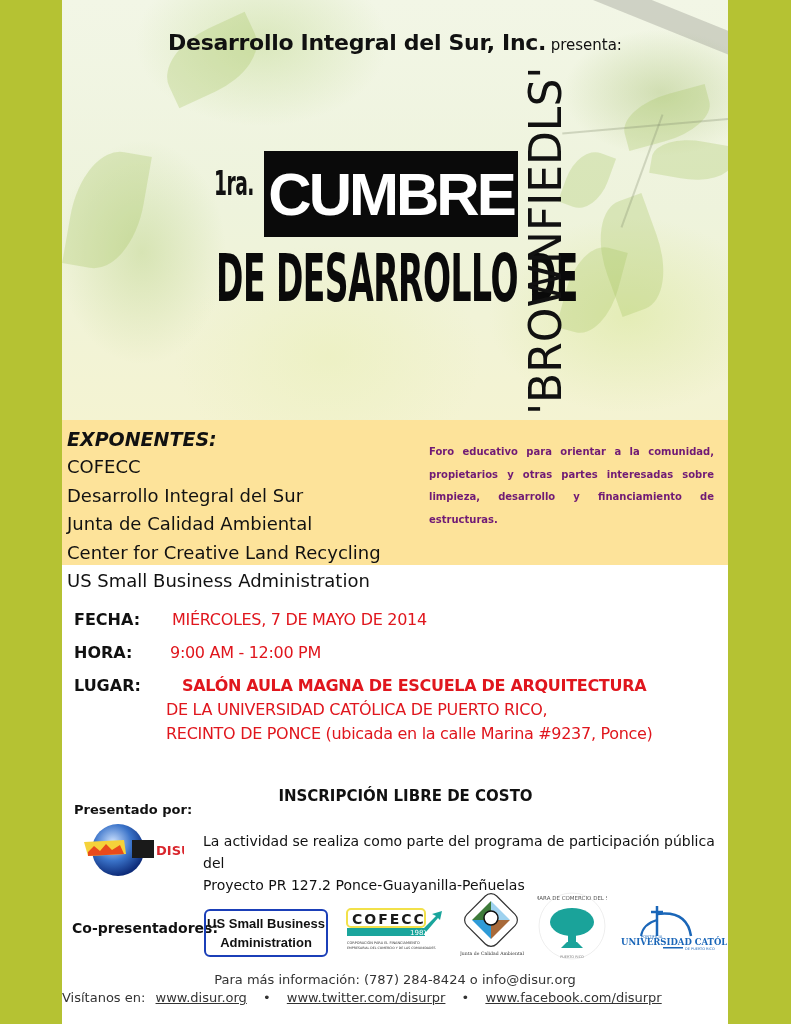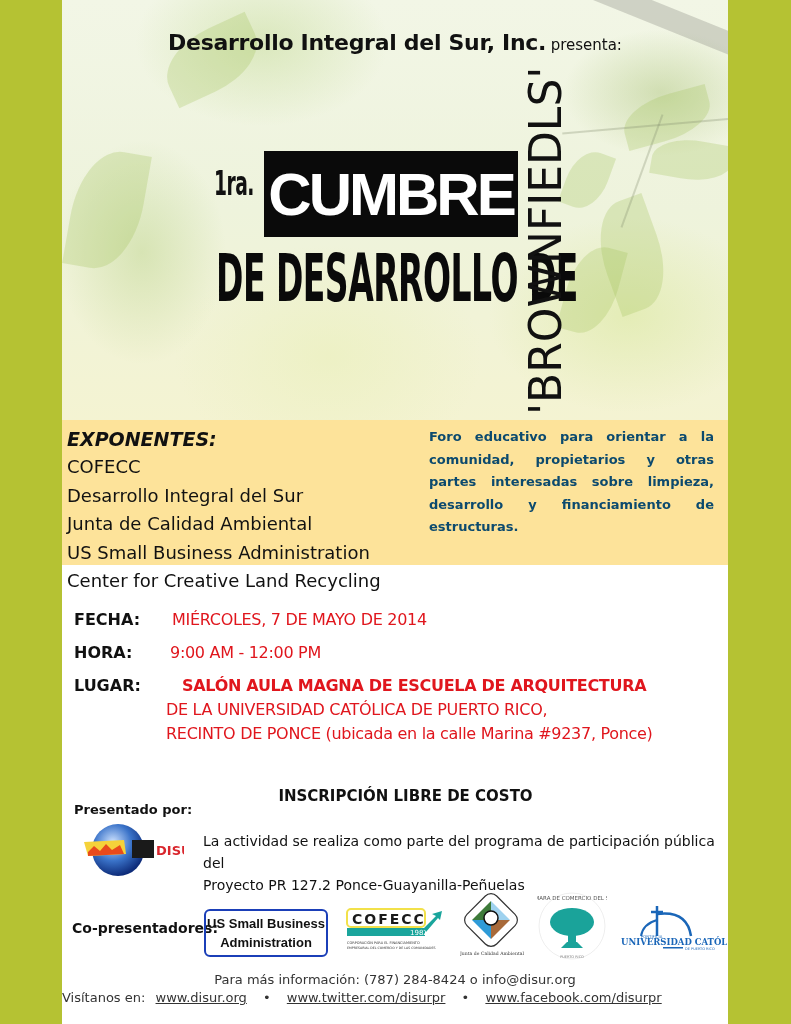--- a/index.html
+++ b/index.html
@@ -33,21 +33,21 @@
   .title-desarrollo { position:absolute; left:154px; top:246px; font-size:66px; font-weight:bold; color:#0a0a0a;
     font-family:"DejaVu Sans", sans-serif; transform:scaleX(0.5); transform-origin:left top; white-space:nowrap; letter-spacing:-1px; line-height:1; }
   .title-vertical { position:absolute; left:462px; top:415px; transform-origin:left top; transform:rotate(-90deg);
     font-size:44px; color:#111; font-family:"DejaVu Sans", sans-serif; white-space:nowrap; letter-spacing:0px; line-height:1; }
 
   
   .band { position:absolute; left:0; top:420px; width:666px; height:145px; background:#fde39a; }
   .speakers { position:absolute; left:5px; top:8px; }
   .speakers .hd { font-size:19px; font-weight:bold; font-style:italic; color:#111; font-family:"DejaVu Sans", sans-serif; height:25px; }
   .speakers .it { font-size:18px; color:#111; font-family:"DejaVu Sans", sans-serif; height:28.5px; line-height:28.5px; }
-  .desc { position:absolute; left:367px; top:6px; width:285px; font-size:13px; font-weight:bold; color:#0c4a6e;
+  .desc { position:absolute; left:367px; top:21px; width:285px; font-size:10px; font-weight:bold; color:#701a75;
     font-family:"DejaVu Sans", sans-serif; text-align:justify; line-height:22.5px; }
 
   
   .details { position:absolute; left:12px; top:610px; }
   .row { position:relative; height:33px; white-space:nowrap; }
   .row .lbl { position:absolute; left:0; font-size:16px; font-weight:bold; color:#111; font-family:"DejaVu Sans", sans-serif; }
   .row .val { position:absolute; font-size:16px; color:#e0161d; font-family:"DejaVu Sans", sans-serif; letter-spacing:-0.3px; }
   .free { position:absolute; left:0; width:666px; top:787px; text-align:center; font-size:15px; font-weight:bold; color:#111; font-family:"DejaVu Sans", sans-serif;padding-left:21px; }
   .presented-label { position:absolute; left:12px; top:802px; font-size:13px; font-weight:bold; color:#111; font-family:"DejaVu Sans", sans-serif; }
   .disur-logo { position:absolute; left:18px; top:822px; width:104px; height:56px; }
@@ -88,22 +88,22 @@
     <div class="title-desarrollo">DE DESARROLLO DE</div>
     <div class="title-vertical">'BROWNFIEDLS'</div>
   </div>
 
   <div class="band">
     <div class="speakers">
       <div class="hd">EXPONENTES:</div>
       <div class="it">COFECC</div>
       <div class="it">Desarrollo Integral del Sur</div>
       <div class="it">Junta de Calidad Ambiental</div>
+      <div class="it">Center for Creative Land Recycling</div>
       <div class="it">US Small Business Administration</div>
-      <div class="it">Center for Creative Land Recycling</div>
     </div>
     <div class="desc">Foro educativo para orientar a la comunidad, propietarios y otras partes interesadas sobre limpieza, desarrollo y financiamiento de estructuras.</div>
   </div>
 
   <div class="details">
     <div class="row">
       <span class="lbl">FECHA:</span>
       <span class="val" style="left:98px;">MIÉRCOLES, 7 DE MAYO DE 2014</span>
     </div>
     <div class="row">

